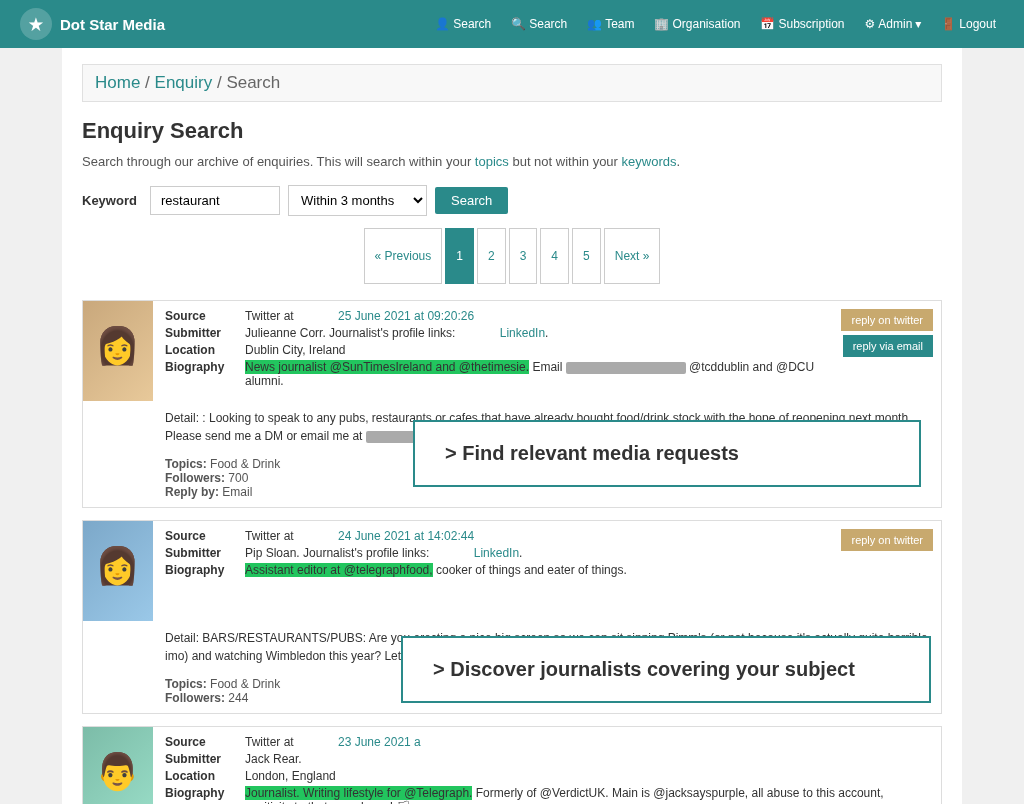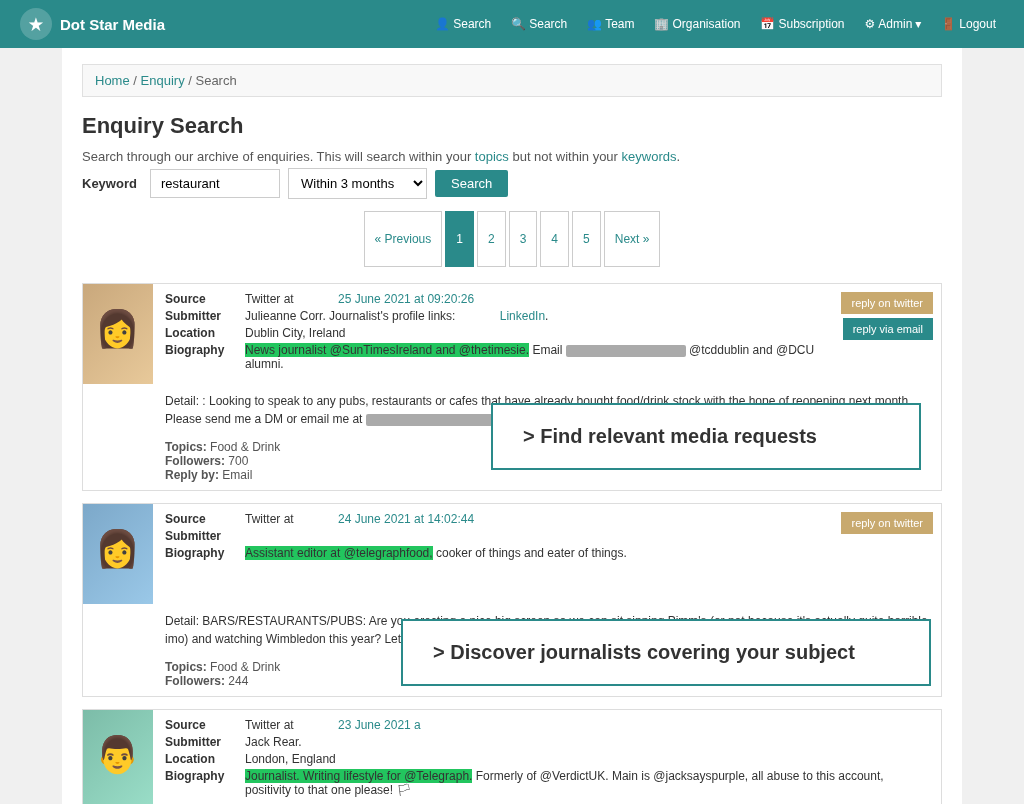--- a/index.html
+++ b/index.html
@@ -47,41 +47,41 @@
     .main-wrapper {
       max-width: 900px;
       margin: 0 auto;
       padding: 16px 20px;
       background: white;
       min-height: calc(804px - 48px);
     }
 
     
     .breadcrumb {
-      font-size: 13px;
+      font-size: 17px;
       color: #666;
       margin-bottom: 16px;
       background: #f8f8f8;
       border: 1px solid #e0e0e0;
       padding: 8px 12px;
     }
     .breadcrumb a { color: #2a8a8a; text-decoration: none; }
 
     
     h1 {
       font-size: 22px;
       font-weight: bold;
       color: #333;
       margin-bottom: 10px;
     }
 
     .page-description {
       font-size: 13px;
       color: #555;
-      margin-bottom: 4px;
+      margin-bottom: 16px;
     }
     .page-description a { color: #2a8a8a; text-decoration: none; }
 
     
     .search-form {
       display: flex;
       align-items: center;
       gap: 8px;
       margin-bottom: 12px;
     }
@@ -326,37 +326,38 @@
     </div>
     <div class="card-detail">
       Detail: : Looking to speak to any pubs, restaurants or cafes that have already bought food/drink stock with the hope of reopening next month. Please send me a DM or email me at <span class="blurred" style="width:140px;">&nbsp;&nbsp;&nbsp;&nbsp;&nbsp;&nbsp;</span>
     </div>
     <div class="card-footer">
       <div><span>Topics:</span> Food &amp; Drink</div>
       <div><span>Followers:</span> 700</div>
       <div><span>Reply by:</span> Email</div>
     </div>
 
-    <div class="overlay-box" style="right:20px; bottom: 20px; top:auto; left:auto; width:430px;">
+    <div class="overlay-box" style="right:20px; bottom: 20px; top:auto; left:auto; width:508px;">
       <span>&gt; Find relevant media requests</span>
     </div>
   </div>
 
   <div class="result-card" style="position:relative;">
     <div class="card-header">
       <div class="card-avatar avatar-2">
         <div style="width:70px;height:90px;display:flex;align-items:center;justify-content:center;font-size:36px;color:#fff;">👩</div>
       </div>
       <div class="card-meta">
         <div class="meta-row">
           <span class="meta-label">Source</span>
           <span class="meta-value">Twitter at <a class="source-link">24 June 2021 at 14:02:44</a></span>
         </div>
         <div class="meta-row">
           <span class="meta-label">Submitter</span>
+          <span class="meta-value">Pip Sloan. Journalist's profile links: <a class="source-link">LinkedIn</a>.</span>
         </div>
         <div class="meta-row">
           <span class="meta-label">Biography</span>
           <span class="meta-value"><span class="highlight">Assistant editor at @telegraphfood,</span> cooker of things and eater of things.</span>
         </div>
       </div>
       <div class="card-actions">
         <button class="btn-twitter">reply on twitter</button>
       </div>
     </div>

